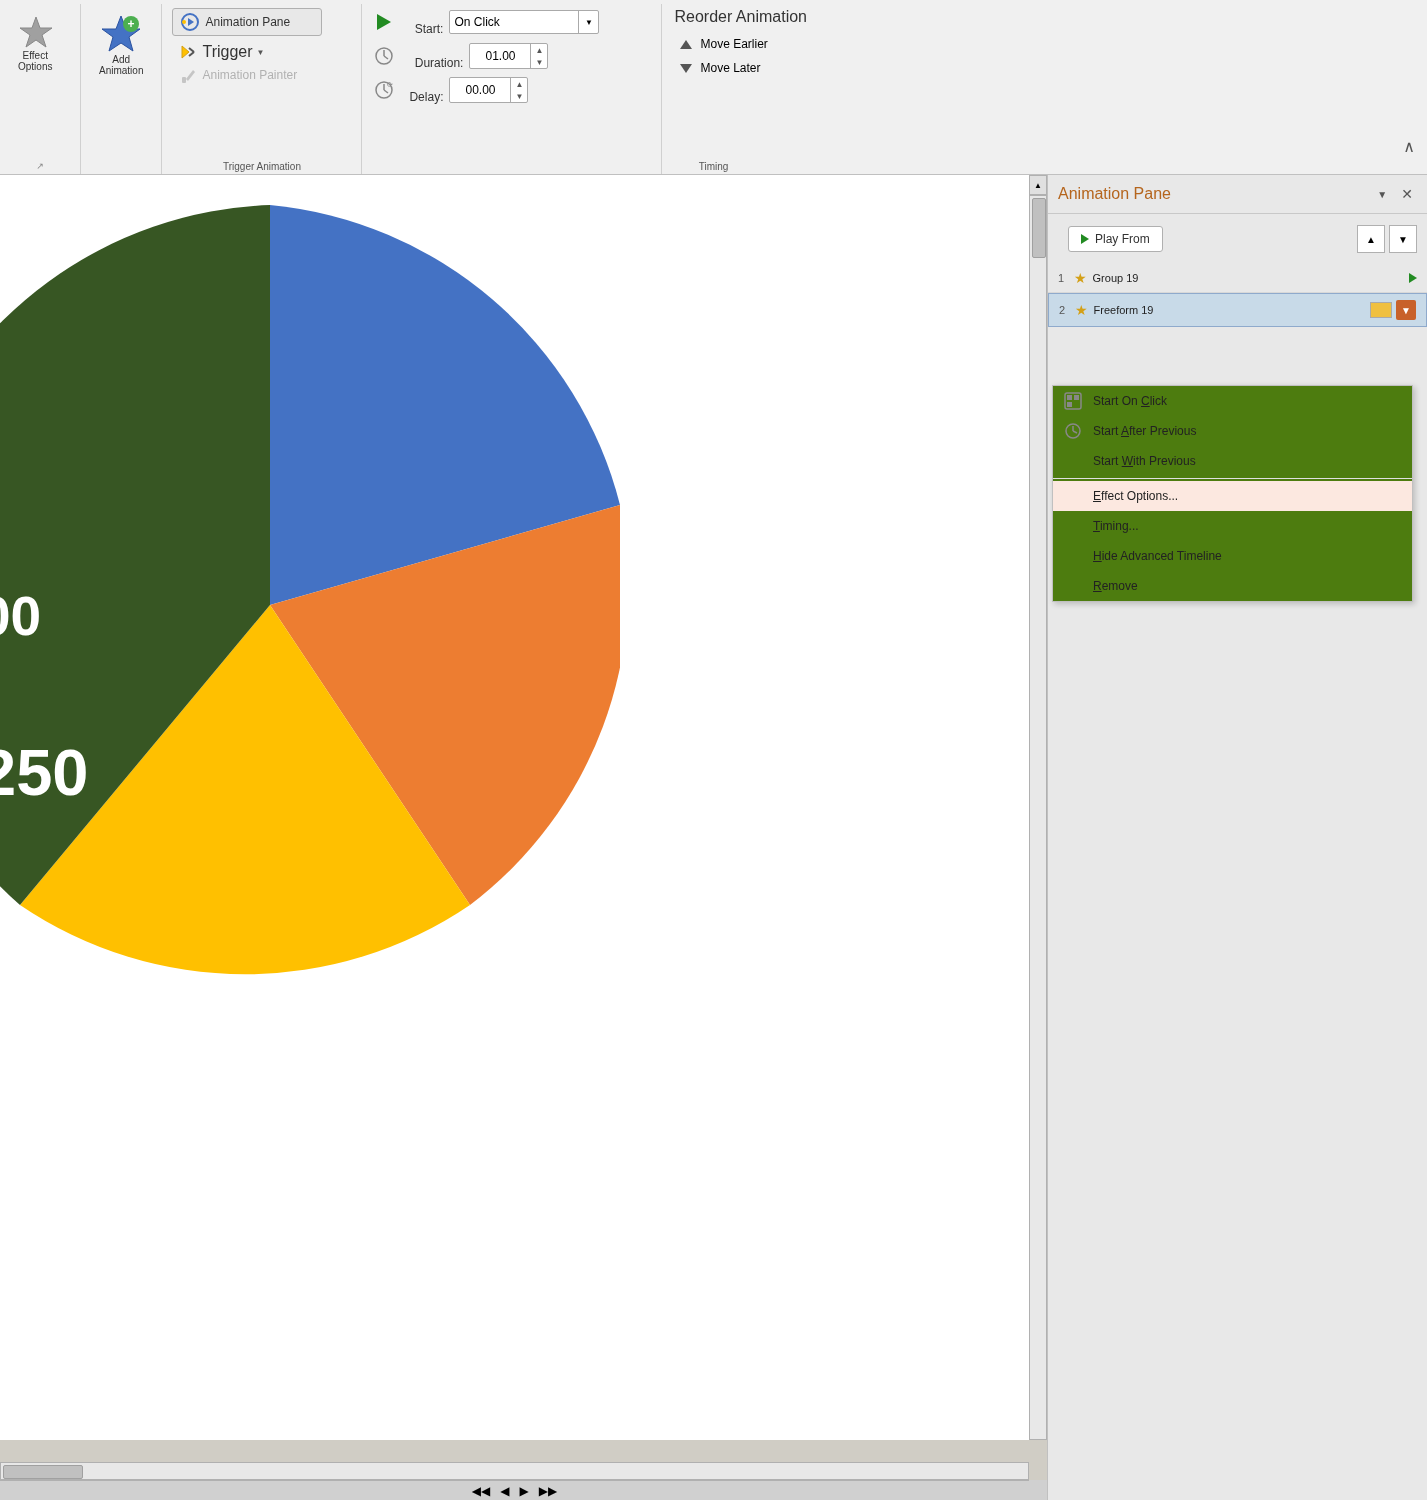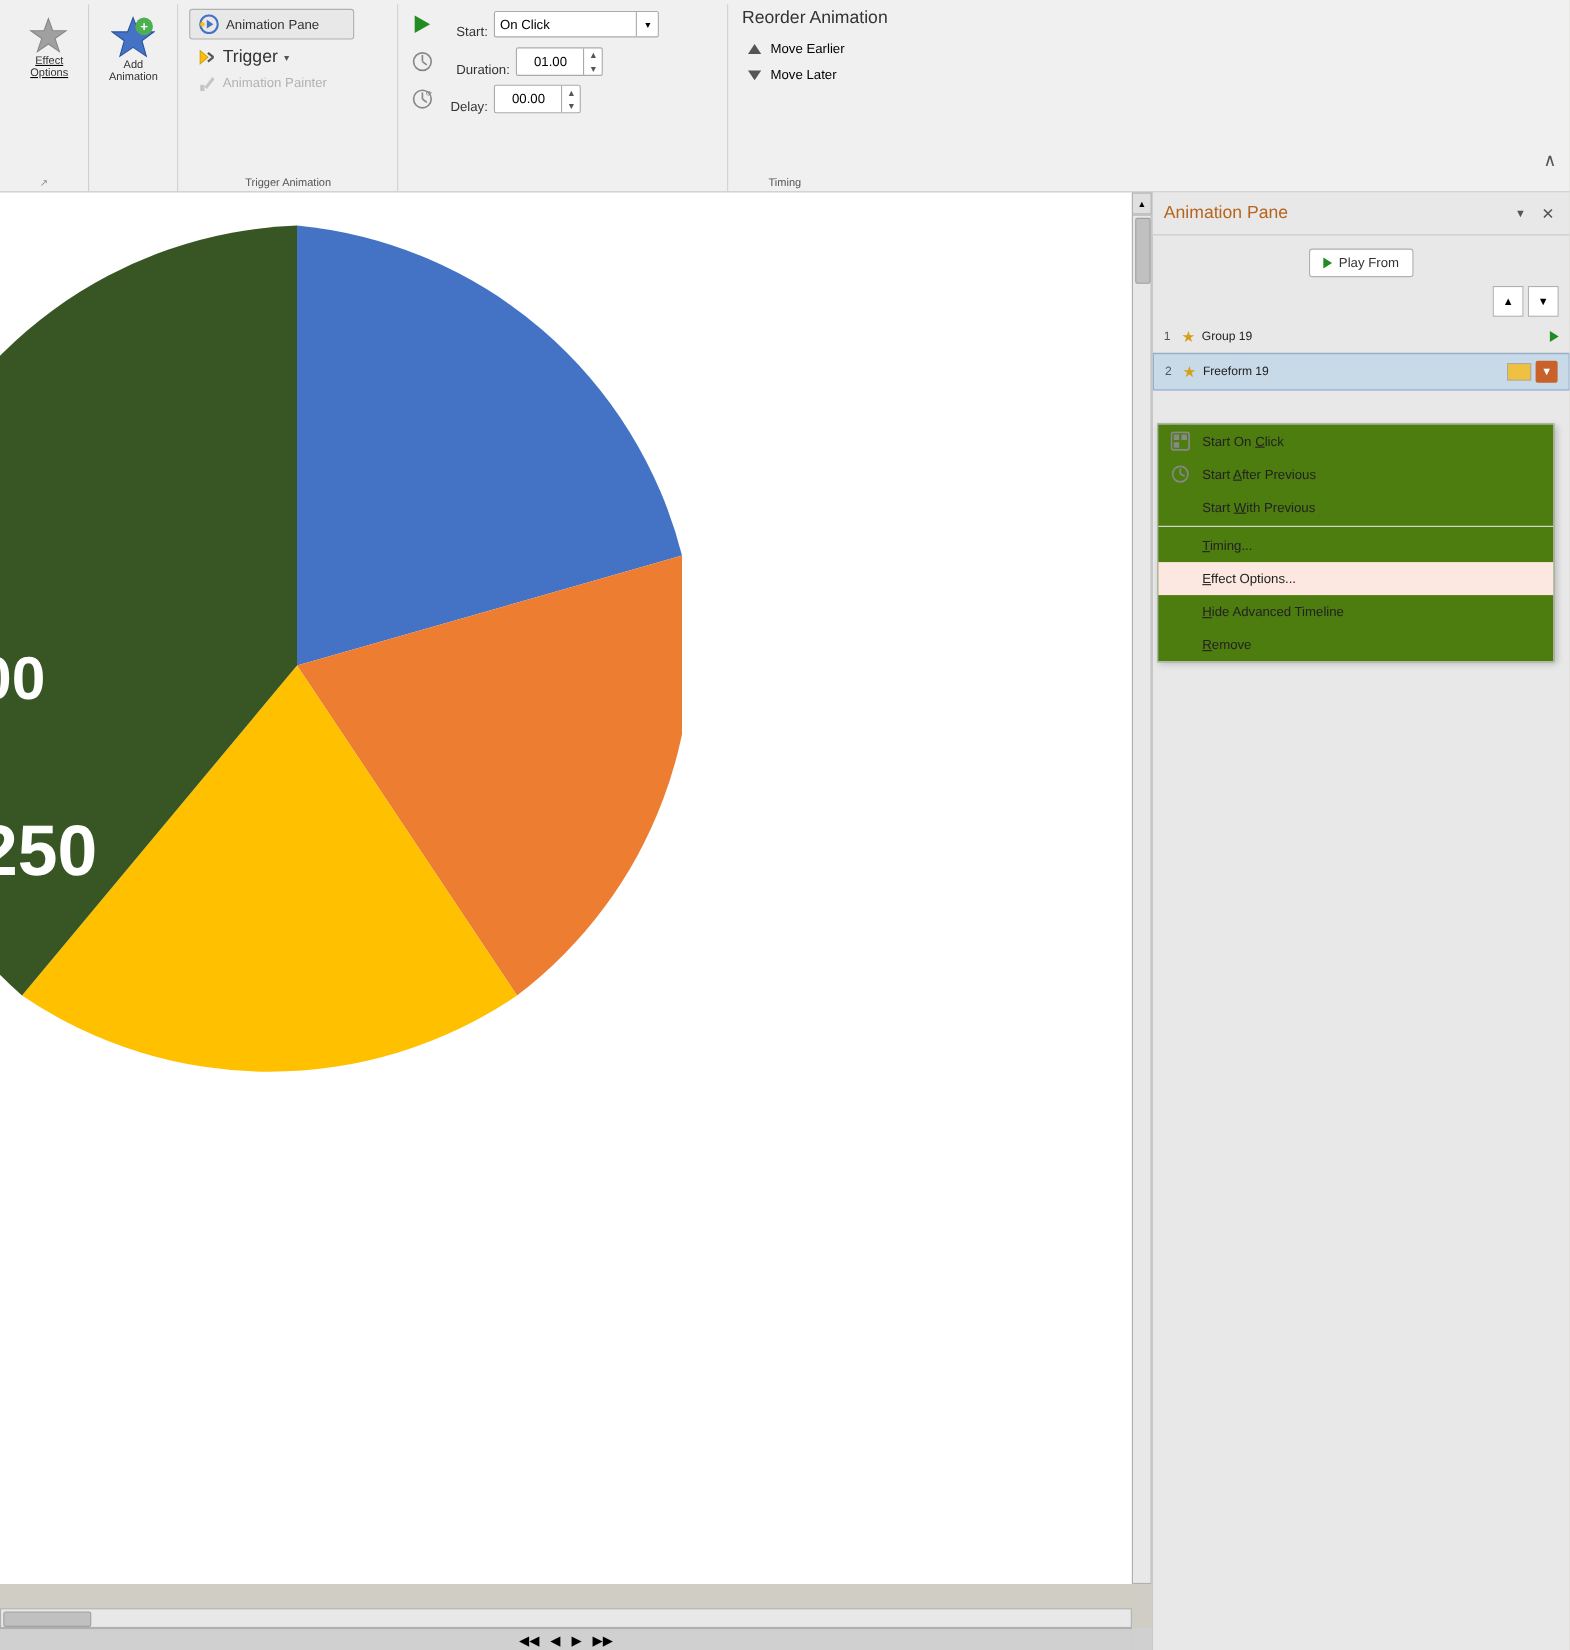--- a/index.html
+++ b/index.html
@@ -49,27 +49,26 @@
       flex-direction: row;
       align-items: flex-start;
       flex: 1;
       padding-bottom: 28px;
     }
 
     
     .effect-options-btn {
       display: flex;
       flex-direction: column;
-      align-items: flex-end;
+      align-items: flex-start;
       justify-content: center;
       padding: 6px 8px;
       cursor: pointer;
       border-radius: 3px;
       min-width: 60px;
-      text-decoration: underline;
     }
 
     
     .add-animation-btn {
       display: flex;
       flex-direction: column;
       align-items: center;
       justify-content: center;
       padding: 6px 8px;
       cursor: pointer;
@@ -433,21 +432,20 @@
       border: 1px solid #b0b0b0;
       border-radius: 3px;
       cursor: pointer;
       font-size: 12px;
       color: #333;
       gap: 6px;
     }
 
     .play-from-area {
       display: flex;
-      flex-direction: column;
       align-items: center;
       margin: 4px 10px;
     }
 
     .reorder-btns {
       display: flex;
       flex-direction: row;
       gap: 4px;
       margin-left: auto;
     }
@@ -853,28 +851,28 @@
           </div>
           <span>Start <u>A</u>fter Previous</span>
         </div>
 
         <div class="dropdown-item">
           <span>Start <u>W</u>ith Previous</span>
         </div>
 
         <div class="dropdown-divider"></div>
 
+        <div class="dropdown-item highlighted">
+          <span><u>E</u>ffect Options...</span>
+        </div>
+
         <div class="dropdown-item">
           <span><u>T</u>iming...</span>
         </div>
 
-        <div class="dropdown-item highlighted">
-          <span><u>E</u>ffect Options...</span>
-        </div>
-
         <div class="dropdown-item">
           <span><u>H</u>ide Advanced Timeline</span>
         </div>
 
         <div class="dropdown-item">
           <span><u>R</u>emove</span>
         </div>
       </div>
     </div>
   </div>

